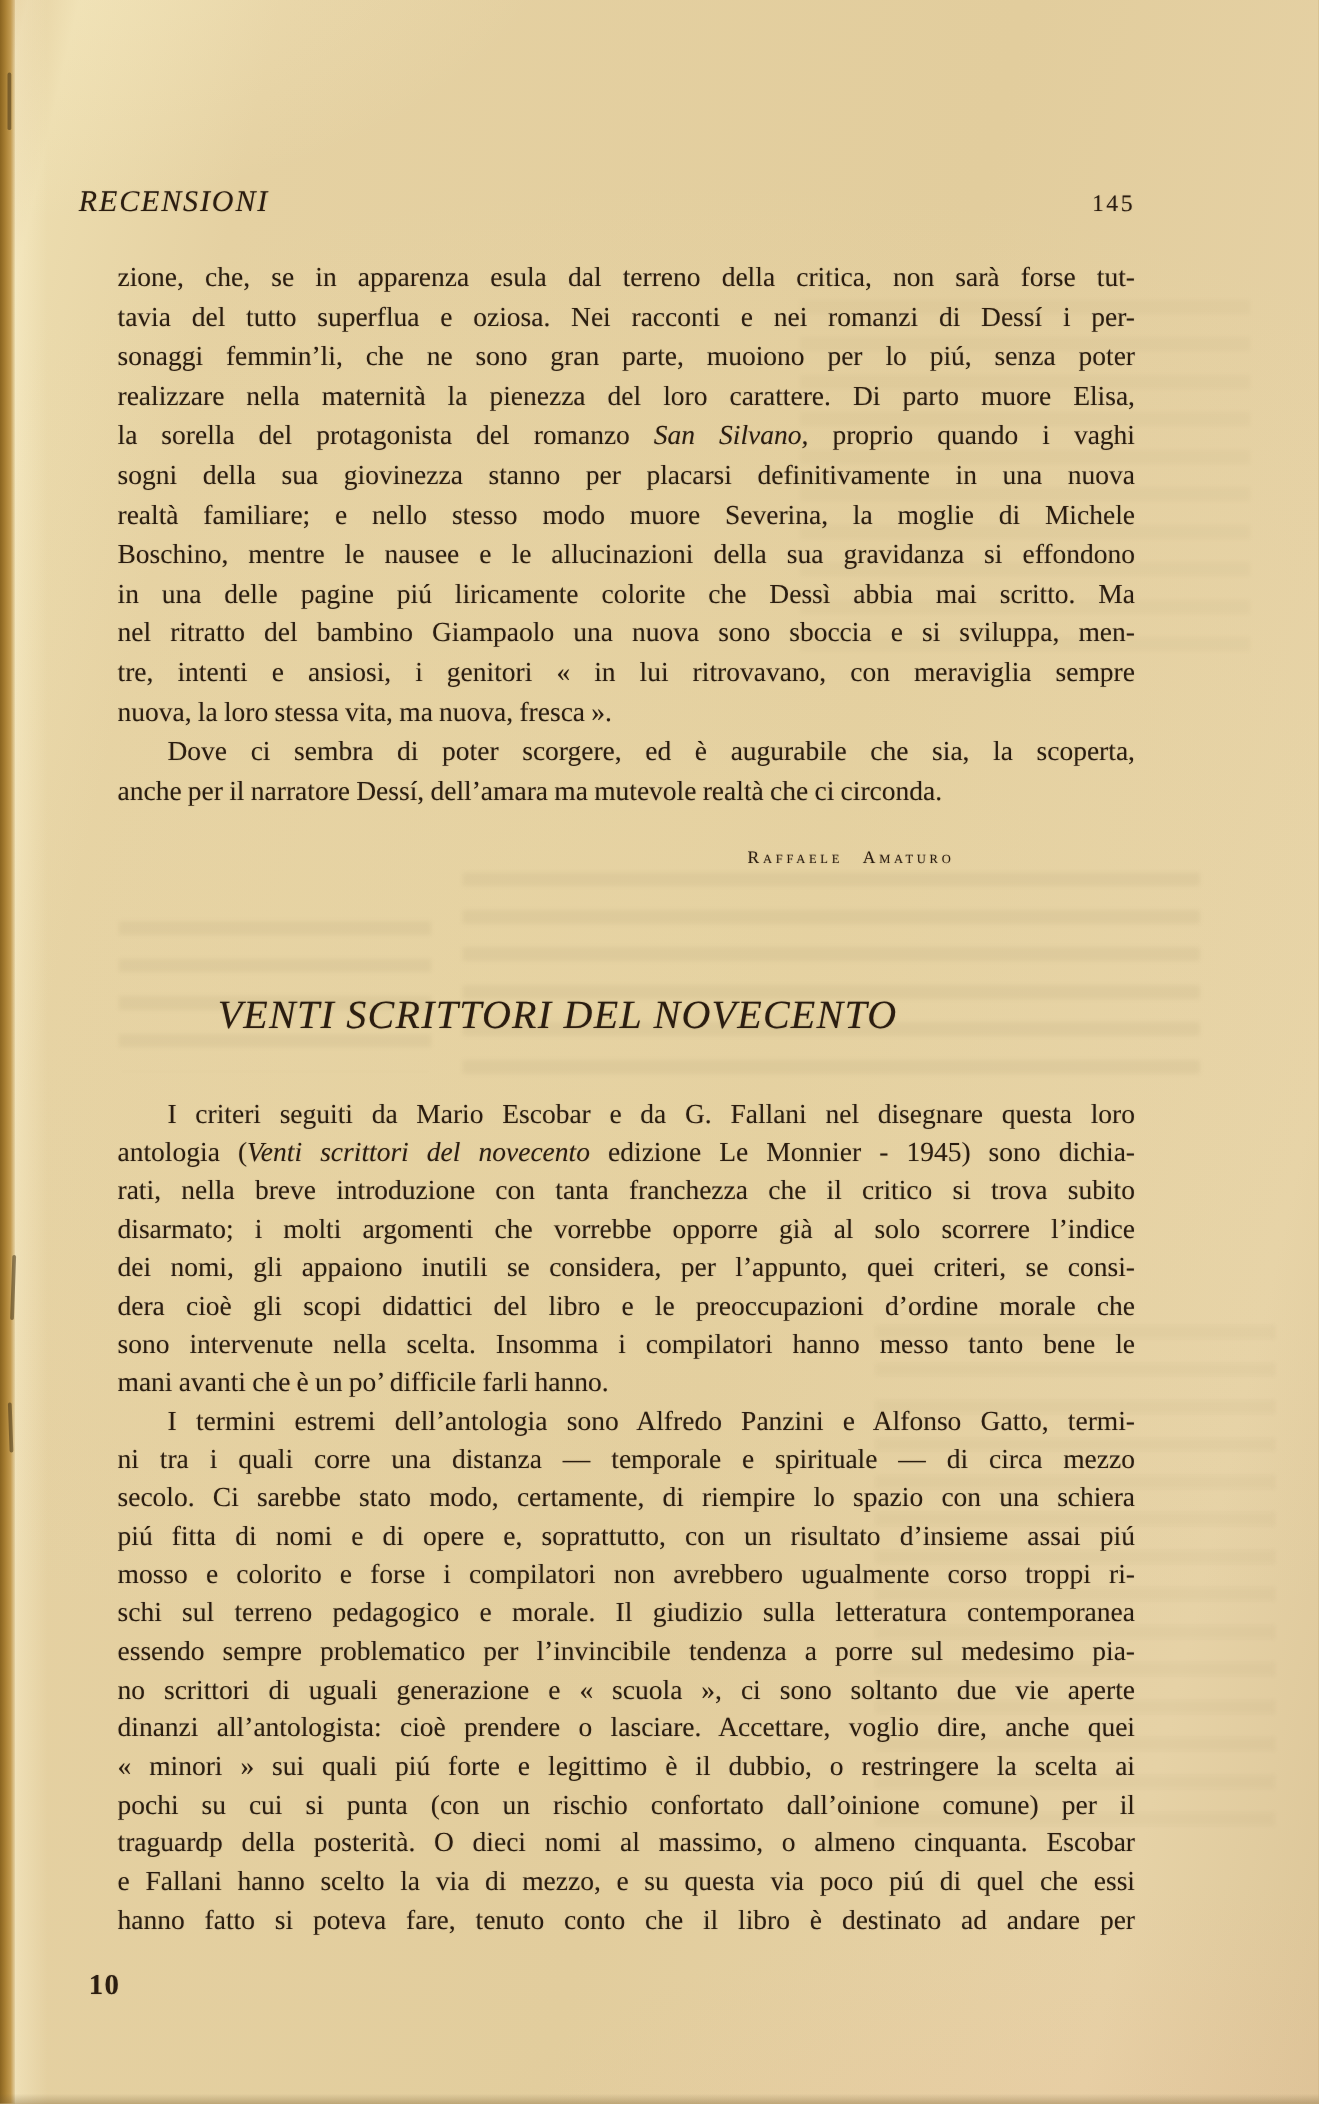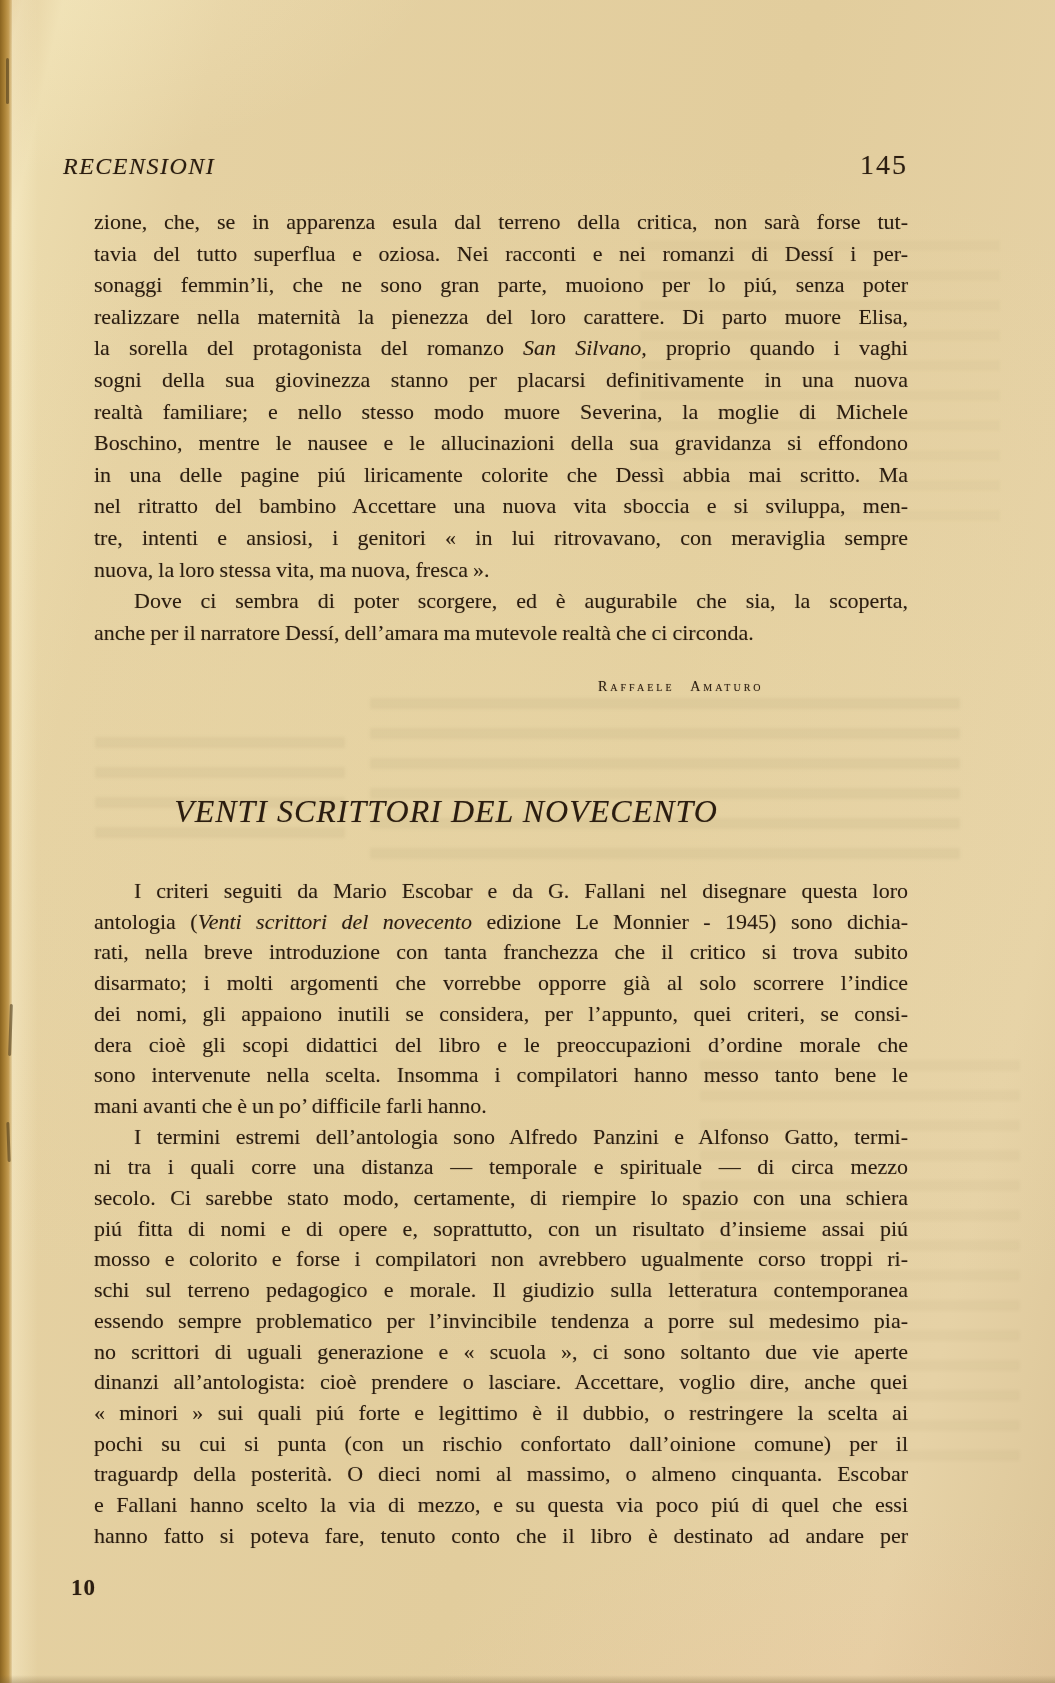--- a/index.html
+++ b/index.html
@@ -40,21 +40,21 @@
   .ghost.g1{left:370px;top:698px;width:590px;height:168px;}
   .ghost.g2{left:95px;top:737px;width:250px;height:120px;}
   .ghost.g3{left:700px;top:1060px;width:320px;height:420px;opacity:.35;}
   .ghost.g4{left:640px;top:240px;width:360px;height:300px;opacity:.3;}
 
   
   .pagehead{position:absolute;left:63px;top:149px;width:845px;display:flex;
     justify-content:space-between;align-items:baseline;}
   .running-title{font-style:italic;font-size:24px;letter-spacing:1.5px;
     text-shadow:0 0 1px rgba(43,29,16,0.4);}
-  .page-number{font-size:28px;letter-spacing:2px;text-shadow:0 0 1px rgba(43,29,16,0.35);}
+  .page-number{font-size:19px;letter-spacing:2px;text-shadow:0 0 1px rgba(43,29,16,0.35);}
 
   
   .article{position:absolute;left:62px;width:846px;font-size:22px;
     word-spacing:-0.5px;text-shadow:0 0 1px rgba(43,29,16,0.30);}
   .art1{top:206px;line-height:31.6px;}
   .art2{top:876px;line-height:30.7px;}
   .line{text-align:justify;text-align-last:justify;margin-left:32px;}
   .line.last{text-align-last:left;}
   .line.indent{text-indent:40px;}
   .it{font-style:italic;}
@@ -98,21 +98,21 @@
   <section class="article art1">
       <div class="line"><span>zione, che, se in apparenza esula dal terreno della critica, non sarà forse tut-</span></div>
       <div class="line"><span>tavia del tutto superflua e oziosa. Nei racconti e nei romanzi di Dessí i per-</span></div>
       <div class="line"><span>sonaggi femmin’li, che ne sono gran parte, muoiono per lo piú, senza poter</span></div>
       <div class="line"><span>realizzare nella maternità la pienezza del loro carattere. Di parto muore Elisa,</span></div>
       <div class="line"><span>la sorella del protagonista del romanzo </span><span class="it">San Silvano,</span><span> proprio quando i vaghi</span></div>
       <div class="line"><span>sogni della sua giovinezza stanno per placarsi definitivamente in una nuova</span></div>
       <div class="line"><span>realtà familiare; e nello stesso modo muore Severina, la moglie di Michele</span></div>
       <div class="line"><span>Boschino, mentre le nausee e le allucinazioni della sua gravidanza si effondono</span></div>
       <div class="line"><span>in una delle pagine piú liricamente colorite che Dessì abbia mai scritto. Ma</span></div>
-      <div class="line"><span>nel ritratto del bambino Accettare una nuova vita sboccia e si sviluppa, men-</span></div>
+      <div class="line"><span>nel ritratto del bambino Giampaolo una nuova sono sboccia e si sviluppa, men-</span></div>
       <div class="line"><span>tre, intenti e ansiosi, i genitori « in lui ritrovavano, con meraviglia sempre</span></div>
       <div class="line last"><span>nuova, la loro stessa vita, ma nuova, fresca ».</span></div>
       <div class="line indent"><span>Dove ci sembra di poter scorgere, ed è augurabile che sia, la scoperta,</span></div>
       <div class="line last"><span>anche per il narratore Dessí, dell’amara ma mutevole realtà che ci circonda.</span></div>
     </section>
 
   <div class="byline">Raffaele Amaturo</div>
 
   <h1 class="section-title">VENTI SCRITTORI DEL NOVECENTO</h1>
 

